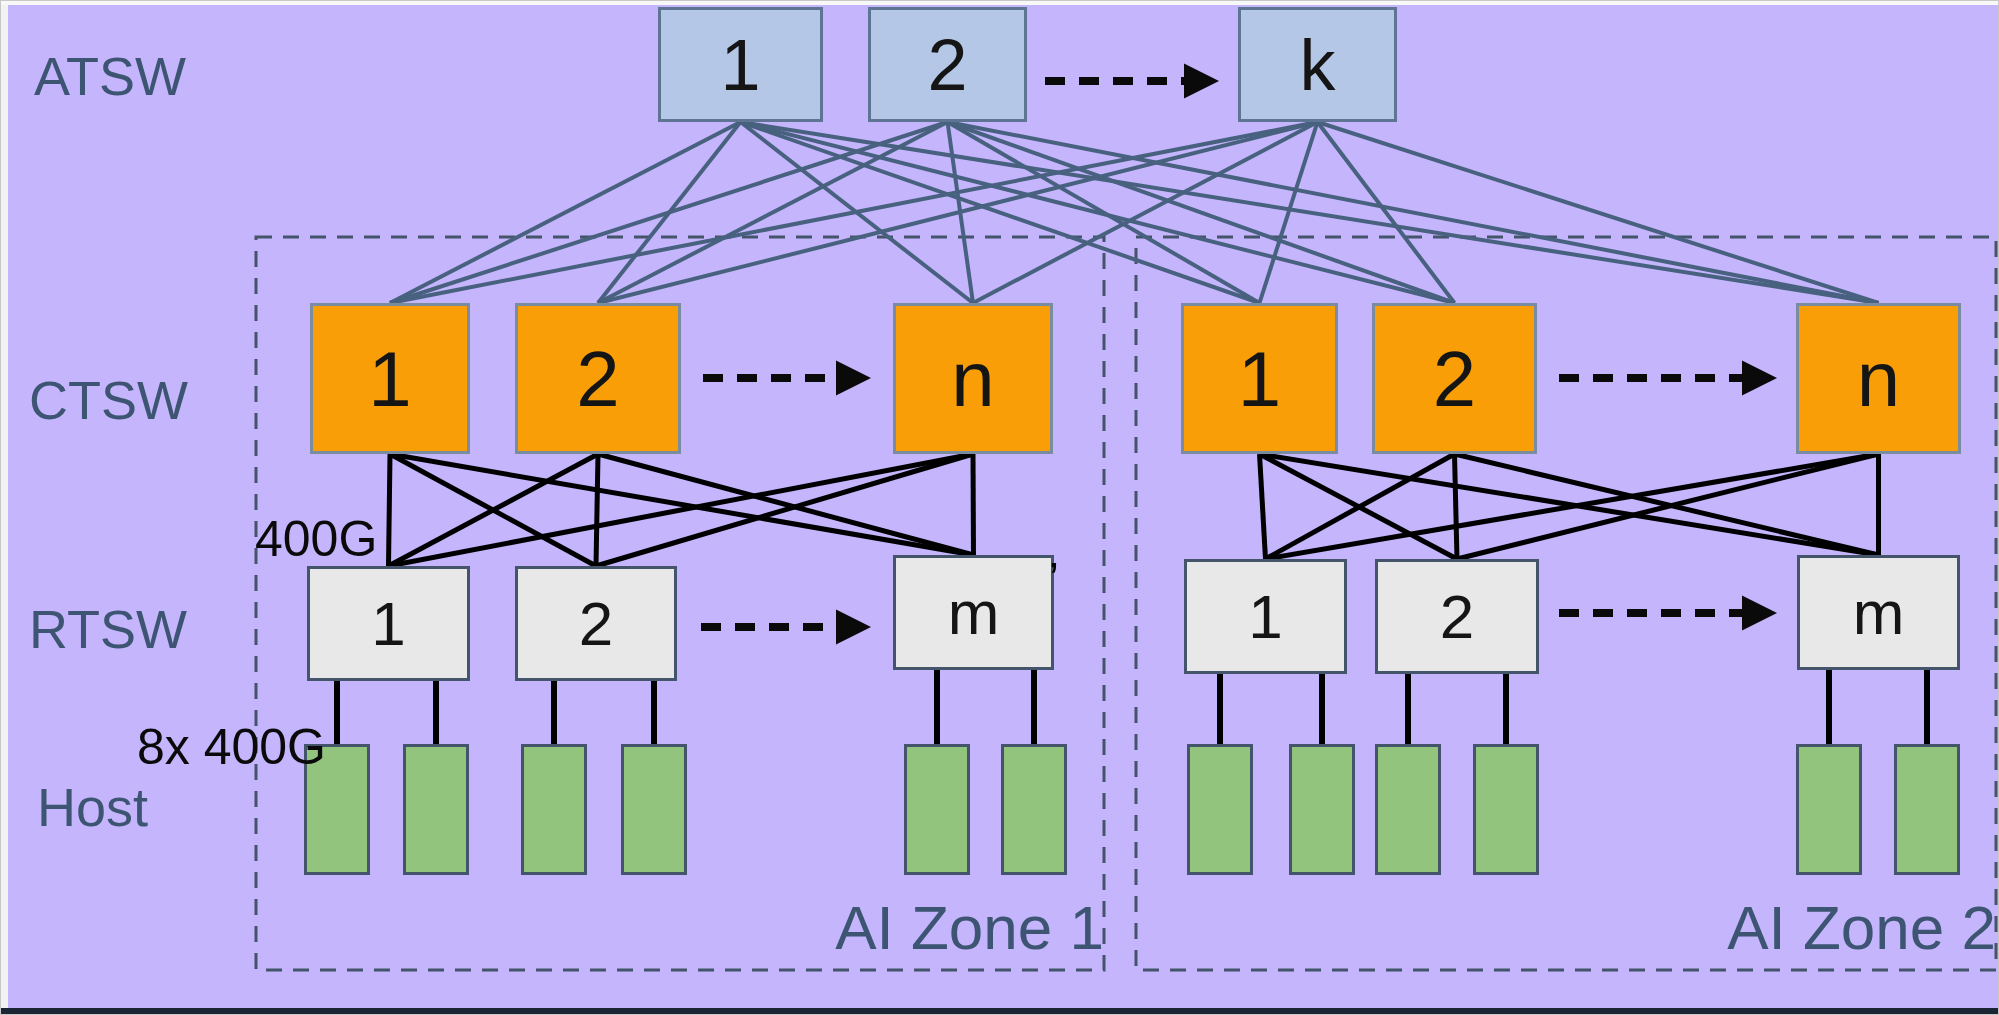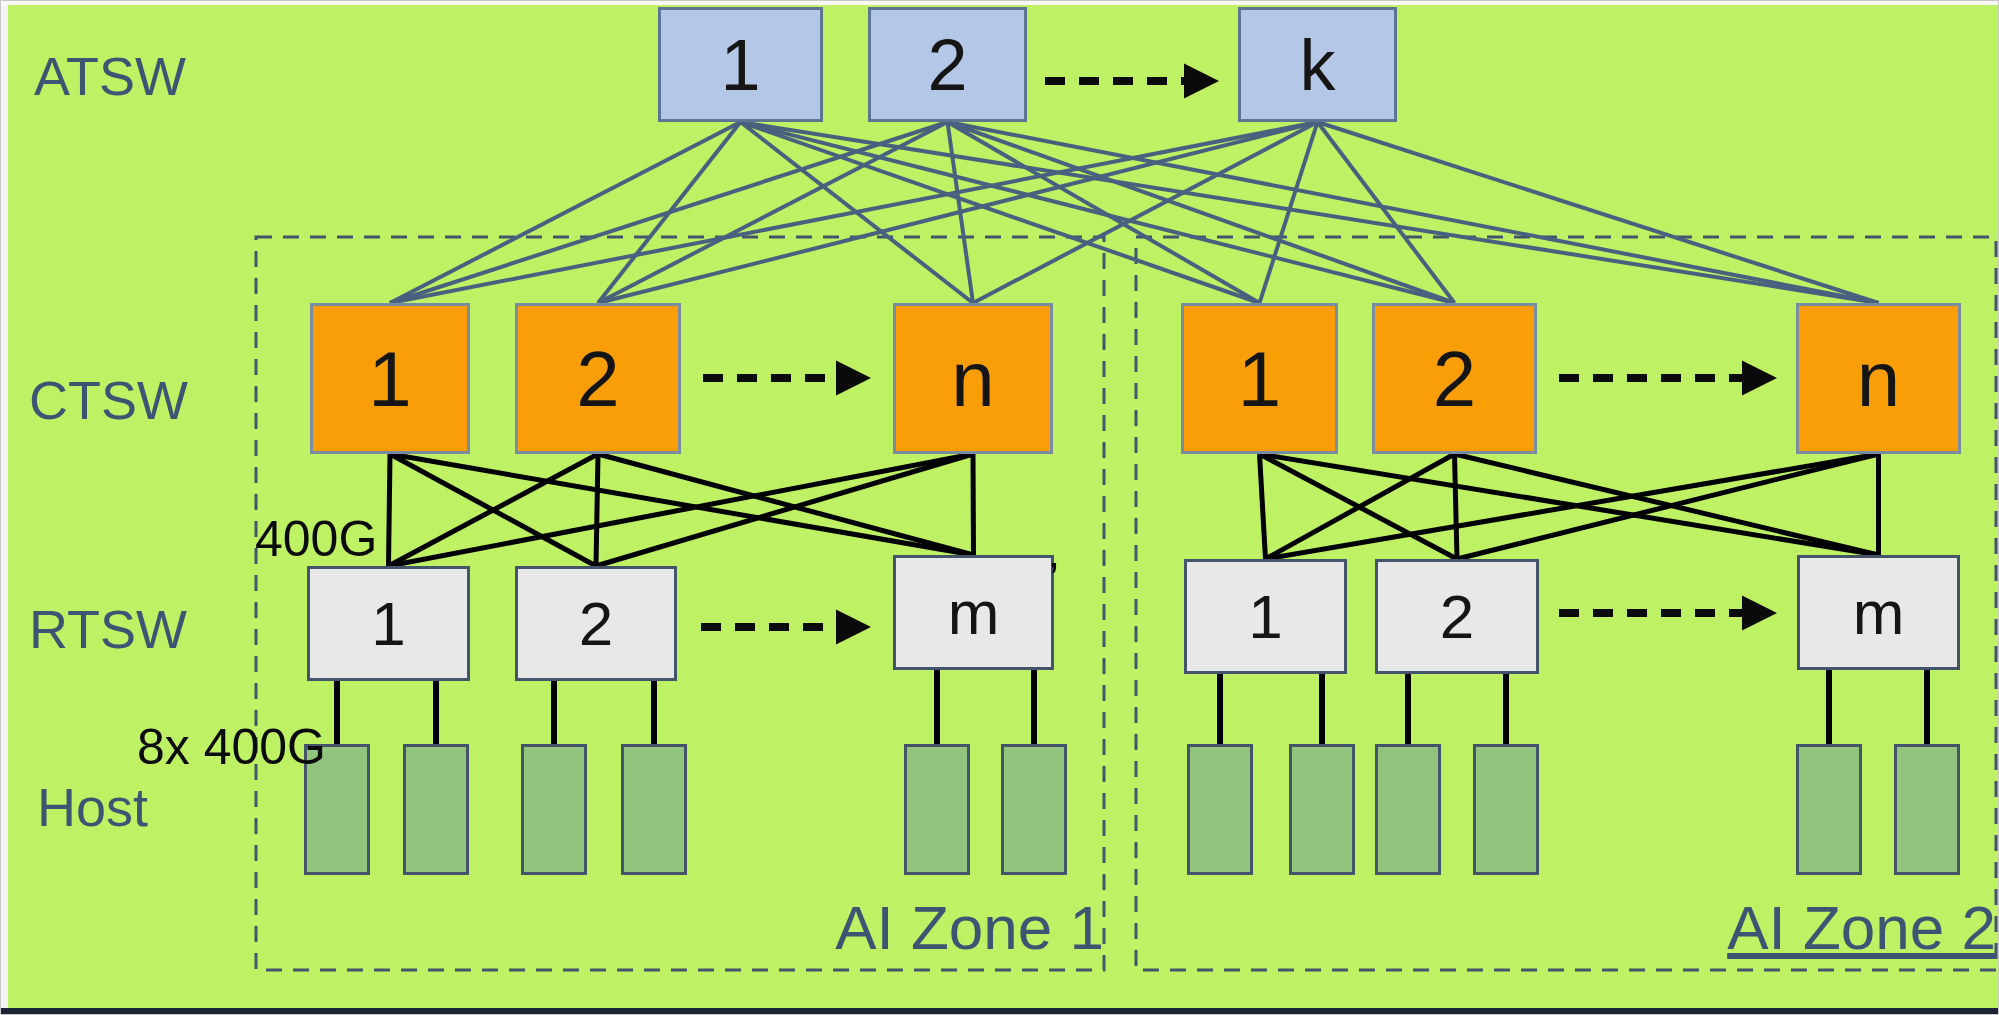--- a/index.html
+++ b/index.html
@@ -1,17 +1,17 @@
 <!DOCTYPE html>
 <html><head>
 <meta charset="utf-8">
 <style>
   html,body{margin:0;padding:0;background:#ffffff;}
   #canvas{
-    position:relative;width:1999px;height:1015px;background:#bef264;
+    position:relative;width:1999px;height:1015px;background:#c4b5fd;
     overflow:hidden;box-sizing:border-box;border:1px solid #c8c8c8;
     font-family:"Liberation Sans",sans-serif;
   }
   #wires{position:absolute;left:0;top:0;z-index:2;}
   .edge-strip-left{position:absolute;left:0;top:0;width:7px;height:1015px;background:#f2f2f2;z-index:1;}
   .edge-strip-top{position:absolute;left:0;top:0;width:1999px;height:4px;background:#f8f8f8;z-index:1;}
   .bottom-bar{position:absolute;left:0;top:1007px;width:1999px;height:8px;z-index:6;}
   .box{
     position:absolute;display:flex;align-items:center;justify-content:center;
     box-sizing:border-box;z-index:3;color:#151515;line-height:1;
@@ -106,21 +106,21 @@
   <div class="lbl layer-label" style="left: 28px; top: 372px; color: rgb(61, 85, 114); text-align: center;">CTSW</div>
   <div class="lbl layer-label" style="left: 28px; top: 601px; color: rgb(61, 85, 114);">RTSW</div>
   <div class="lbl layer-label" style="left: 36px; top: 779px; color: rgb(61, 85, 114);">Host</div>
 
   <div class="lbl link-label" style="left:254px;top:489px;">400G</div>
   <div class="lbl link-label" style="left:136px;top:697px;">8x 400G</div>
 
   <div class="lbl tick-mark" style="left:1048px;top:556px;">’</div>
 
   <div class="lbl zone-label" id="zone1-label" style="left: 255px; top: 896px; width: 848px; color: rgb(61, 85, 114);">AI Zone 1</div>
-  <div class="lbl zone-label" id="zone2-label" style="left: 1135px; top: 896px; width: 860px; color: rgb(61, 85, 114); text-decoration: underline;">AI Zone 2</div>
+  <div class="lbl zone-label" id="zone2-label" style="left: 1135px; top: 896px; width: 860px; color: rgb(61, 85, 114);">AI Zone 2</div>
 
   <div id="nodes">
       <div class="box atsw-box" style="left: 657px; top: 6px; width: 165px; height: 115px; background: rgb(180, 199, 231); border: 3px solid rgb(93, 116, 146);">1</div>
       <div class="box atsw-box" style="left: 867px; top: 6px; width: 159px; height: 115px; background: rgb(180, 199, 231); border: 3px solid rgb(93, 116, 146);">2</div>
       <div class="box atsw-box" style="left: 1237px; top: 6px; width: 159px; height: 115px; background: rgb(180, 199, 231); border: 3px solid rgb(93, 116, 146);">k</div>
       <div class="box ctsw-box" style="left: 309px; top: 302px; width: 160px; height: 151px; background: rgb(249, 158, 6); border: 3px solid rgb(122, 140, 160);">1</div>
       <div class="box ctsw-box" style="left: 514px; top: 302px; width: 166px; height: 151px; background: rgb(249, 158, 6); border: 3px solid rgb(122, 140, 160);">2</div>
       <div class="box ctsw-box" style="left: 892px; top: 302px; width: 160px; height: 151px; background: rgb(249, 158, 6); border: 3px solid rgb(122, 140, 160);">n</div>
       <div class="box ctsw-box" style="left: 1180px; top: 302px; width: 157px; height: 151px; background: rgb(249, 158, 6); border: 3px solid rgb(122, 140, 160);">1</div>
       <div class="box ctsw-box" style="left: 1371px; top: 302px; width: 165px; height: 151px; background: rgb(249, 158, 6); border: 3px solid rgb(122, 140, 160);">2</div>

